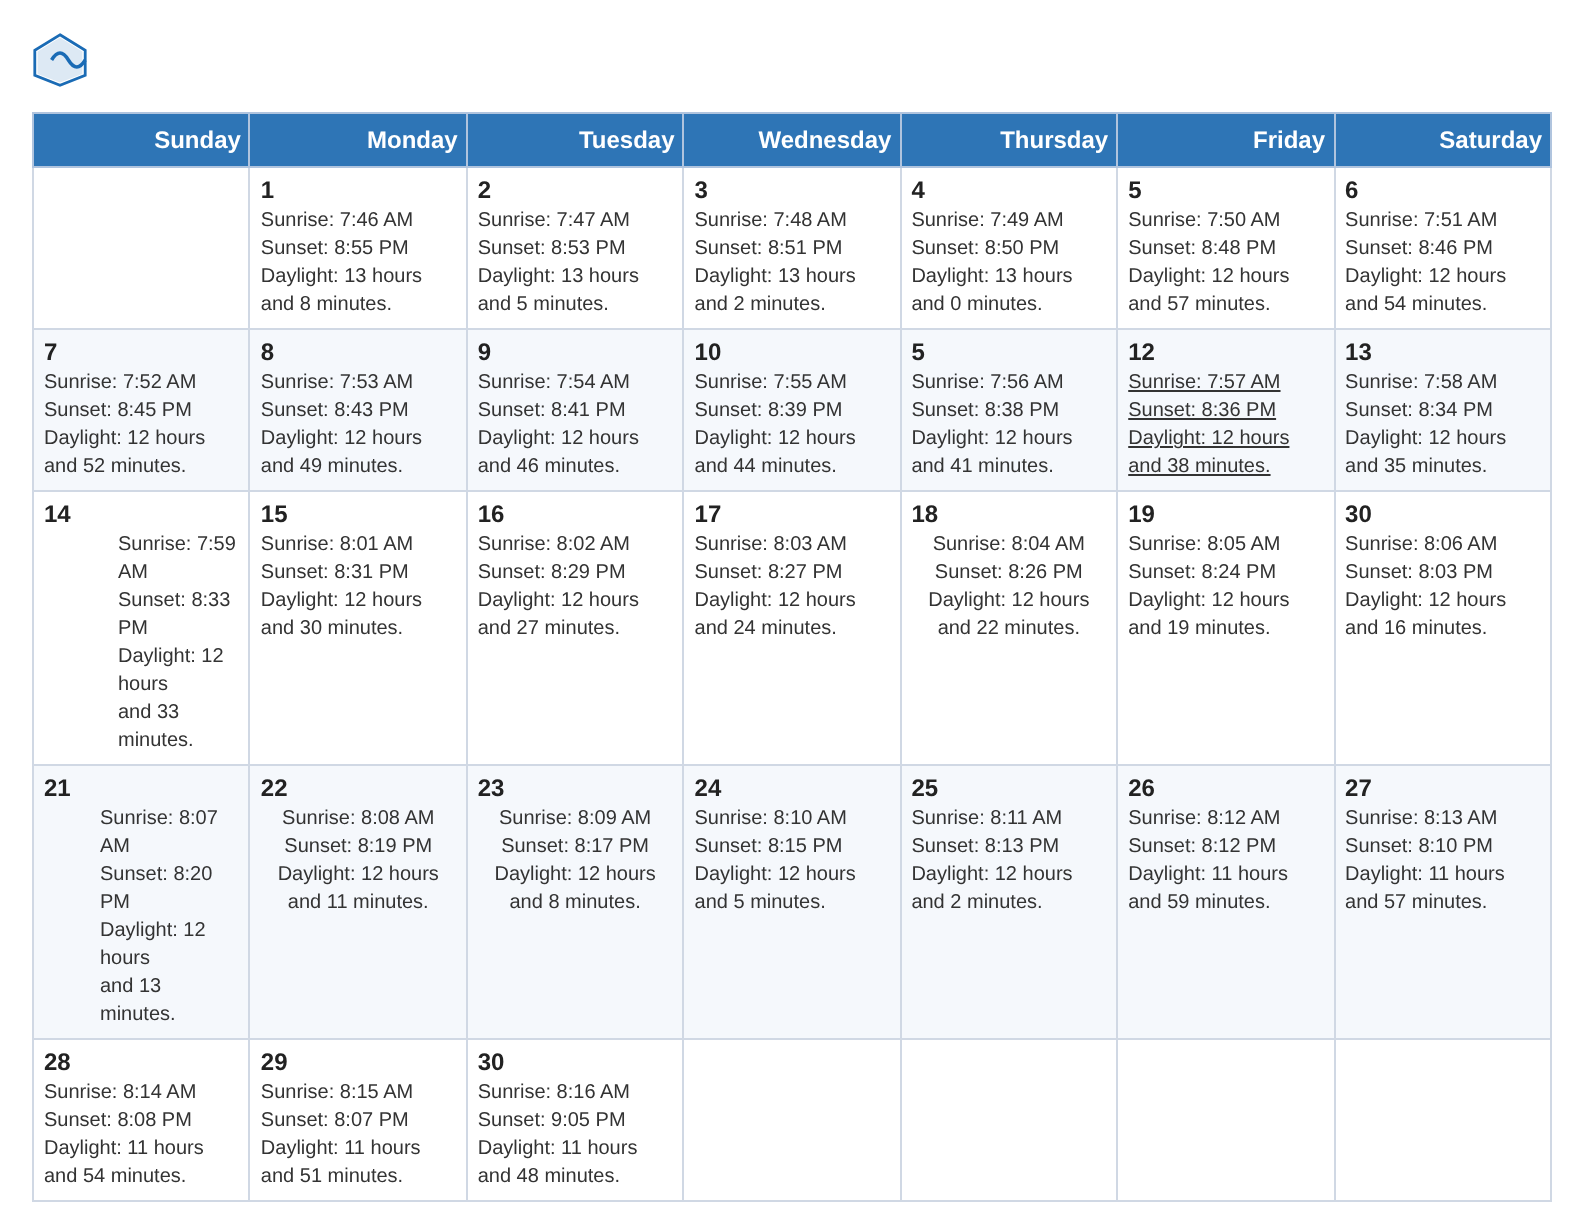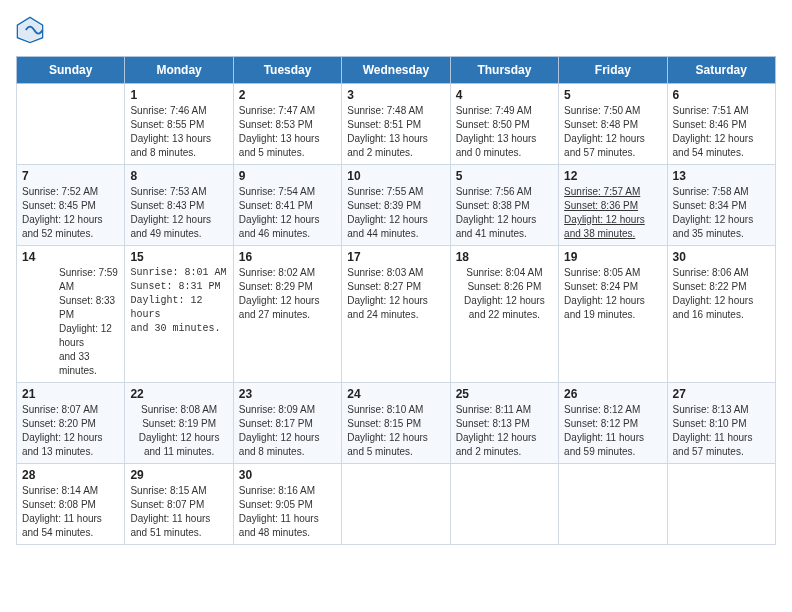--- a/index.html
+++ b/index.html
@@ -46,21 +46,21 @@
     }
     table {
       width: 100%;
       border-collapse: collapse;
       font-size: 11px;
     }
     thead tr th {
       background-color: #2e75b6;
       color: #fff;
       padding: 6px 4px;
-      text-align: center;
+      text-align: right;
       font-size: 12px;
       font-weight: bold;
       border: 1px solid #b0c4de;
     }
     tbody tr td {
       border: 1px solid #d0d8e4;
       vertical-align: top;
       padding: 4px 5px;
       height: 80px;
       width: calc(100% / 7);
@@ -220,21 +220,21 @@
       <tr>
         <td>
           <span class="day-num">14</span>
           <div class="day-info" style="white-space: pre-line; margin-left: 37px;">Sunrise: 7:59 AM
 Sunset: 8:33 PM
 Daylight: 12 hours
 and 33 minutes.</div>
         </td>
         <td>
           <span class="day-num">15</span>
-          <div class="day-info" style="white-space: pre-line; font-family: Liberation Mono, monospace;">Sunrise: 8:01 AM
+          <div class="day-info" style="white-space: pre-line;">Sunrise: 8:01 AM
 Sunset: 8:31 PM
 Daylight: 12 hours
 and 30 minutes.</div>
         </td>
         <td>
           <span class="day-num">16</span>
           <div class="day-info" style="white-space: pre-line;">Sunrise: 8:02 AM
 Sunset: 8:29 PM
 Daylight: 12 hours
 and 27 minutes.</div>
@@ -256,43 +256,43 @@
         <td>
           <span class="day-num">19</span>
           <div class="day-info" style="white-space: pre-line;">Sunrise: 8:05 AM
 Sunset: 8:24 PM
 Daylight: 12 hours
 and 19 minutes.</div>
         </td>
         <td>
           <span class="day-num">30</span>
           <div class="day-info" style="white-space: pre-line;">Sunrise: 8:06 AM
-Sunset: 8:22 PM
+Sunset: 8:03 PM
 Daylight: 12 hours
 and 16 minutes.</div>
         </td>
       </tr>
       <tr>
         <td>
           <span class="day-num">21</span>
-          <div class="day-info" style="white-space: pre-line;">Sunrise: 8:07 AM
+          <div class="day-info" style="white-space: pre-line; margin-left: 28px;">Sunrise: 8:07 AM
 Sunset: 8:20 PM
 Daylight: 12 hours
 and 13 minutes.</div>
         </td>
         <td>
           <span class="day-num">22</span>
           <div class="day-info" style="white-space: pre-line; text-align: center;">Sunrise: 8:08 AM
 Sunset: 8:19 PM
 Daylight: 12 hours
 and 11 minutes.</div>
         </td>
         <td>
           <span class="day-num">23</span>
-          <div class="day-info" style="white-space: pre-line;">Sunrise: 8:09 AM
+          <div class="day-info" style="white-space: pre-line; text-align: center;">Sunrise: 8:09 AM
 Sunset: 8:17 PM
 Daylight: 12 hours
 and 8 minutes.</div>
         </td>
         <td>
           <span class="day-num">24</span>
           <div class="day-info" style="white-space: pre-line;">Sunrise: 8:10 AM
 Sunset: 8:15 PM
 Daylight: 12 hours
 and 5 minutes.</div>

